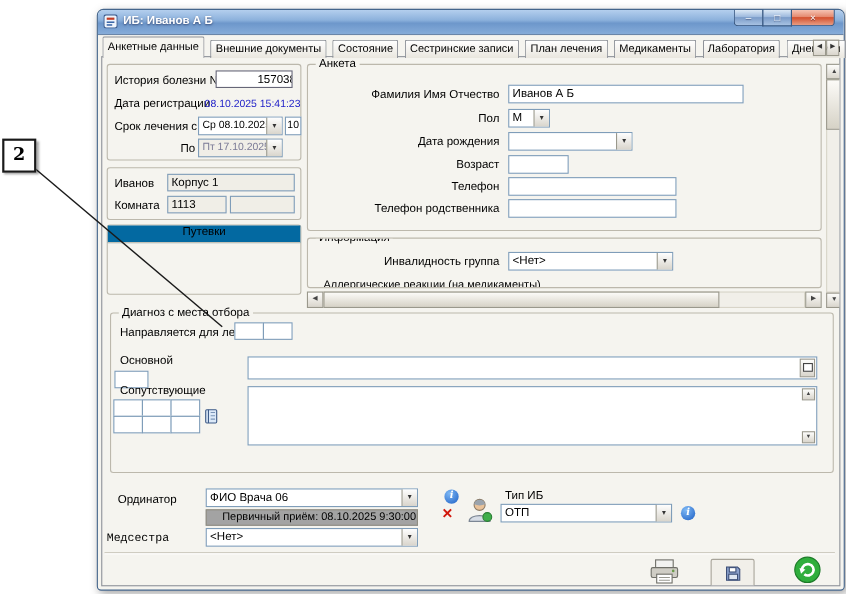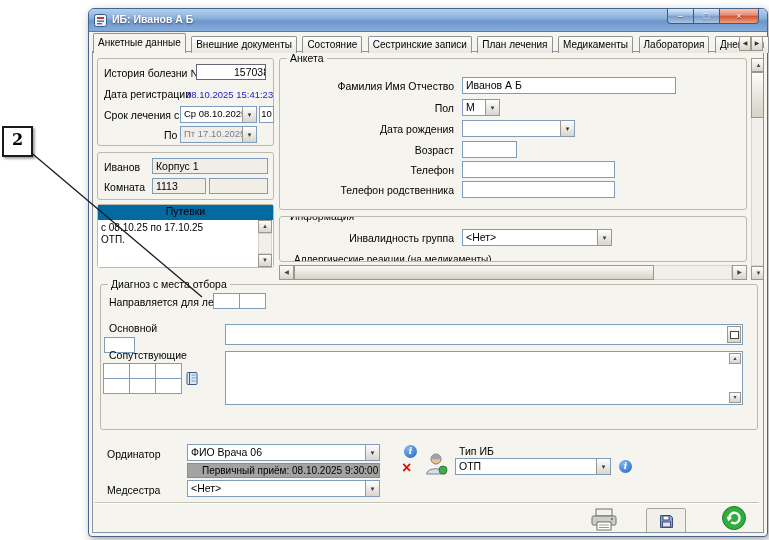--- a/index.html
+++ b/index.html
@@ -131,27 +131,20 @@
       <div class="group" style="left:4px;top:100px;width:177px;height:48px;">
         <span class="lbl" style="left:6px;top:8px;">Иванов</span>
         <div class="field ro" style="left:54px;top:5px;width:116px;height:16px;">Корпус 1</div>
         <span class="lbl" style="left:6px;top:28px;">Комната</span>
         <div class="field ro" style="left:54px;top:25px;width:54px;height:16px;">1113</div>
         <div class="field ro" style="left:111px;top:25px;width:59px;height:16px;"></div>
       </div>
 
       <div class="group" style="left:4px;top:152px;width:177px;height:64px;">
         <div class="abs center" style="left:0;top:0;width:175px;height:15px;background:#0369a1;border-bottom:1px solid #c6c2b6;font-size:10.5px;">Путевки</div>
-        <div class="abs" style="left:0;top:15px;width:175px;height:47px;background:#fff;">
-          <div class="lbl" style="left:3px;top:2px;font-size:10px;">с 08.10.25 по 17.10.25</div>
-          <div class="lbl" style="left:3px;top:14px;font-size:10px;">ОТП.</div>
-          <div class="sbtn" style="left:160px;top:0;width:14px;height:13px;font-size:6px;line-height:11px;">▲</div>
-          <div class="strack" style="left:160px;top:13px;width:14px;height:21px;"></div>
-          <div class="sbtn" style="left:160px;top:34px;width:14px;height:13px;font-size:6px;line-height:11px;">▼</div>
-        </div>
       </div>
 
       <div class="group" style="left:186px;top:6px;width:468px;height:152px;">
         <span class="gtitle">Анкета</span>
         <span class="lbl" style="right:292px;top:21px;">Фамилия Имя Отчество</span>
         <div class="field" style="left:182px;top:18px;width:214px;height:17px;">Иванов А Б</div>
         <span class="lbl" style="right:292px;top:43px;">Пол</span>
         <div class="combo" style="left:182px;top:40px;width:38px;height:17px;">
           <span class="ctext">М</span>
           <div class="cbtn">▾</div>
@@ -238,21 +231,21 @@
           <path d="M3.5 24 c0-7 19-7 19 0 z" fill="#d7dde6" stroke="#7c8694"></path>
           <circle cx="20" cy="20" r="4" fill="#3fae4a" stroke="#2a7d33"></circle>
         </svg>
       </div>
       <span class="lbl" style="left:366px;top:393px;">Тип ИБ</span>
       <div class="combo" style="left:362px;top:406px;width:156px;height:17px;">
         <span class="ctext">ОТП</span>
         <div class="cbtn">▾</div>
       </div>
       <div class="info-badge" style="left:526px;top:408px;">i</div>
-      <span class="lbl" style="left:14px;top:432px;">Медсестра</span>
+      <span class="lbl" style="left:4px;top:432px;font-family:Liberation Mono, monospace;">Медсестра</span>
       <div class="combo" style="left:94px;top:428px;width:193px;height:17px;">
         <span class="ctext">&lt;Нет&gt;</span>
         <div class="cbtn">▾</div>
       </div>
 
       <div class="hr-sep" style="left:2px;top:450px;width:664px;"></div>
       <div class="toolbtn" style="left:488px;top:454px;width:46px;height:27px;">
         <svg width="30" height="24" viewBox="0 0 30 24">
           <rect x="7" y="1" width="16" height="7" fill="#f2f2f0" stroke="#6f6f68"></rect>
           <rect x="3" y="8" width="24" height="9" rx="1.5" fill="#cfcdc5" stroke="#6f6f68"></rect>

